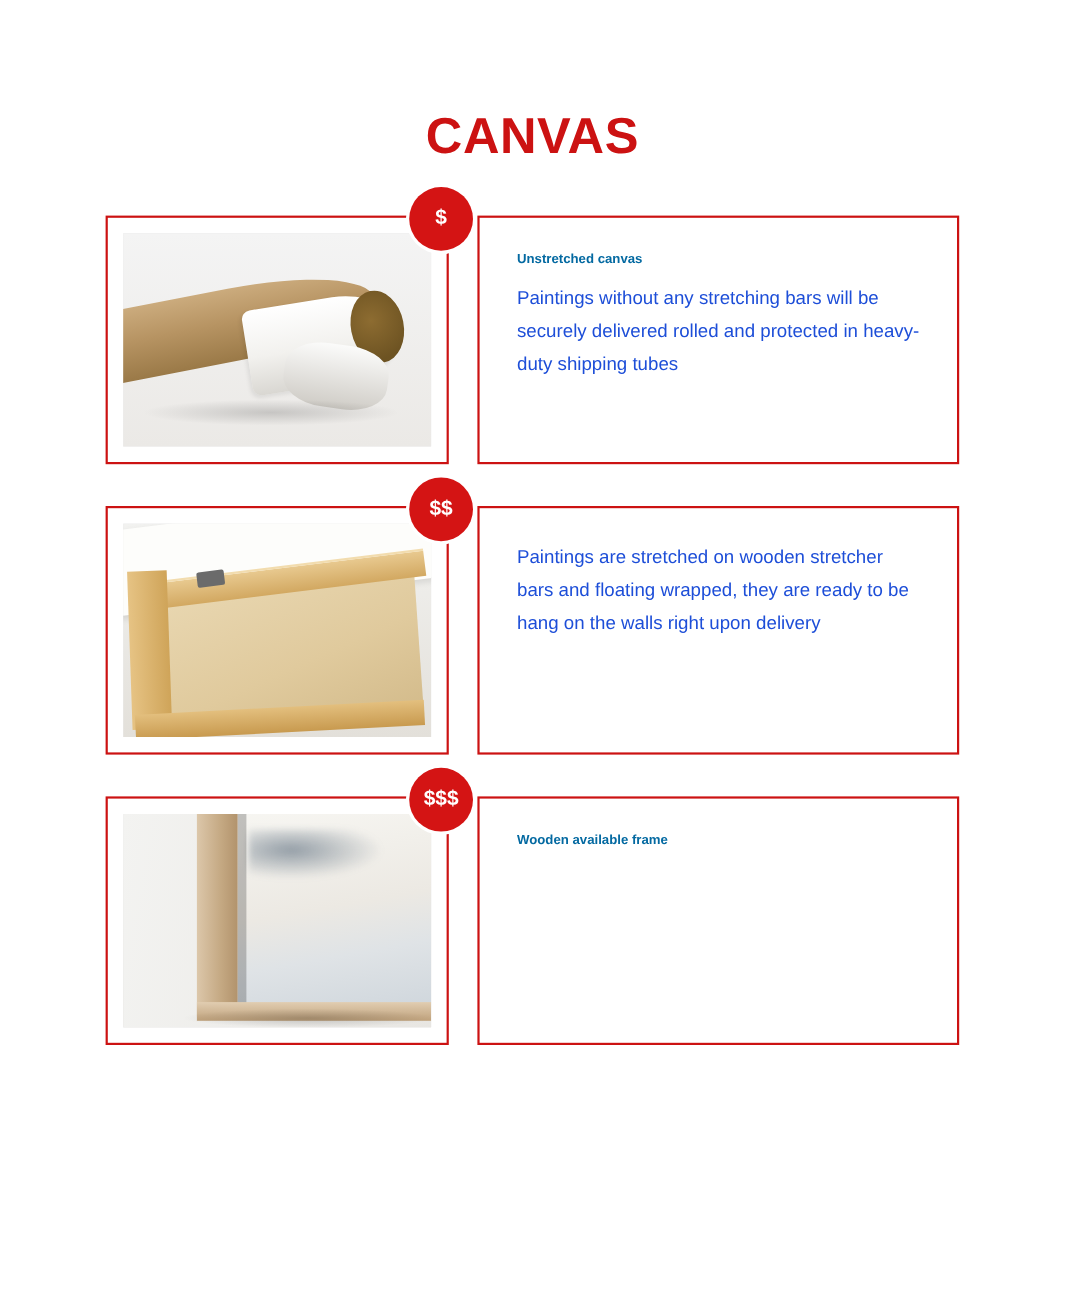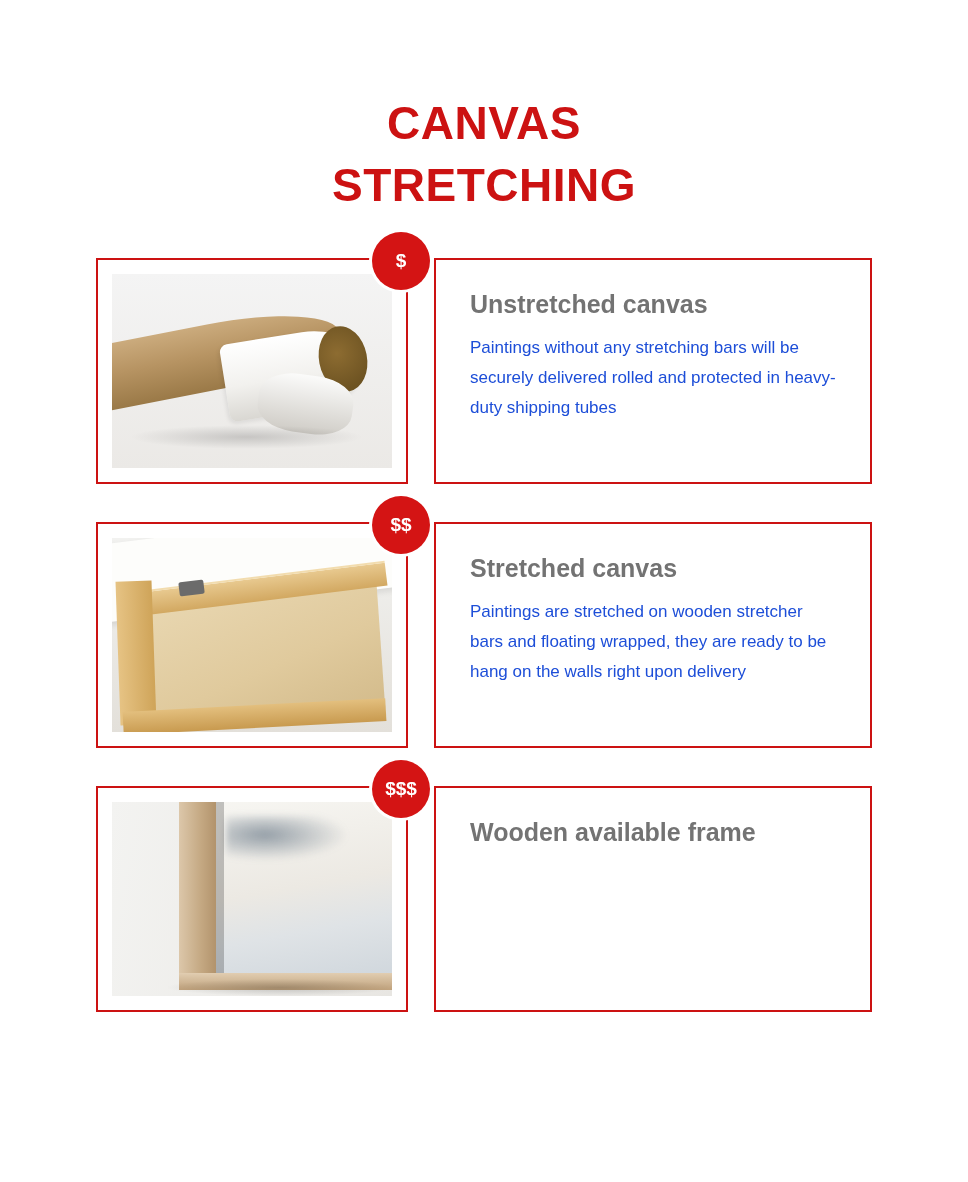--- a/index.html
+++ b/index.html
@@ -86,22 +86,22 @@
 
   
   .txt-card {
     margin-left: 26px;
     flex: 1 1 auto;
     border: 2px solid #cc1212;
     min-height: 226px;
     padding: 30px 34px 26px 34px;
   }
   .txt-title {
-    color: #737373;
-    font-size: 25px;
+    color: #0369a1;
+    font-size: 12px;
     font-weight: bold;
     margin-bottom: 14px;
   }
   .txt-desc {
     color: #1d4ed8;
     font-size: 17px;
     line-height: 30px;
     max-width: 400px;
   }
 
@@ -227,21 +227,20 @@
     background: radial-gradient(ellipse at center, rgba(0,0,0,0.18), rgba(0,0,0,0) 72%);
   }
 </style>
 </head>
 <body>
 
 <div class="page">
 
   <div class="title-block">
     <div class="title-line">CANVAS</div>
-    <div class="title-line">STRETCHING</div>
   </div>
 
   <div class="rows">
 
     <div class="row">
       <div class="img-card">
         <div class="img-inner">
           <div class="art-tube">
             <div class="tube"></div>
             <div class="roll"></div>
@@ -266,21 +265,20 @@
             <div class="panel"></div>
             <div class="barTop"></div>
             <div class="barLeft"></div>
             <div class="barBottom"></div>
             <div class="clip"></div>
           </div>
         </div>
         <div class="badge b2">$$</div>
       </div>
       <div class="txt-card">
-        <div class="txt-title">Stretched canvas</div>
         <div class="txt-desc">Paintings are stretched on wooden stretcher bars and floating wrapped, they are ready to be hang on the walls right upon delivery</div>
       </div>
     </div>
 
     <div class="row">
       <div class="img-card">
         <div class="img-inner">
           <div class="art-frame">
             <div class="wall"></div>
             <div class="art"></div>

